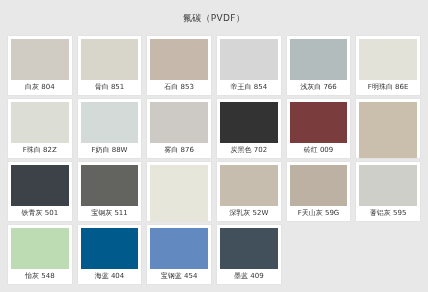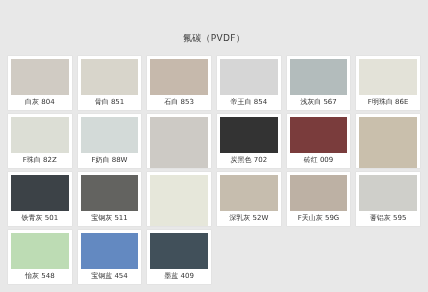--- a/index.html
+++ b/index.html
@@ -20,21 +20,20 @@
     display: flex;
     flex-direction: column;
     background: #e8e8e8;
   }
   .title-bar {
     height: 36px;
     display: flex;
     align-items: center;
     justify-content: center;
     flex: 0 0 auto;
-    margin-top: 20px;
   }
   .title-text {
     font-size: 9px;
     color: #3a3a3a;
     letter-spacing: 0.3px;
     white-space: nowrap;
   }
   .grid {
     flex: 1 1 auto;
     display: grid;
@@ -89,36 +88,37 @@
       <div class="card">
         <div class="swatch" style="background: rgb(198, 185, 172);"></div>
         <div class="card-label">石白 853</div>
       </div>
       <div class="card">
         <div class="swatch" style="background: rgb(214, 214, 214);"></div>
         <div class="card-label">帝王白 854</div>
       </div>
       <div class="card">
         <div class="swatch" style="background: rgb(179, 188, 188);"></div>
-        <div class="card-label">浅灰白 567</div>
+        <div class="card-label">浅灰白 766</div>
       </div>
       <div class="card">
         <div class="swatch" style="background: rgb(227, 226, 216);"></div>
         <div class="card-label">F明珠白 86E</div>
       </div>
       <div class="card">
         <div class="swatch" style="background: rgb(220, 222, 213);"></div>
         <div class="card-label">F珠白 82Z</div>
       </div>
       <div class="card">
         <div class="swatch" style="background: rgb(211, 218, 216);"></div>
         <div class="card-label">F奶白 88W</div>
       </div>
       <div class="card">
         <div class="swatch" style="background: rgb(205, 202, 197);"></div>
+        <div class="card-label">雾白 876</div>
       </div>
       <div class="card">
         <div class="swatch" style="background: rgb(51, 51, 51);"></div>
         <div class="card-label">炭黑色 702</div>
       </div>
       <div class="card">
         <div class="swatch" style="background: rgb(122, 60, 60);"></div>
         <div class="card-label">砖红 009</div>
       </div>
       <div class="card">
@@ -145,20 +145,24 @@
       </div>
       <div class="card">
         <div class="swatch" style="background: rgb(207, 207, 202);"></div>
         <div class="card-label">蓍铝灰 595</div>
       </div>
       <div class="card">
         <div class="swatch" style="background: rgb(189, 220, 180);"></div>
         <div class="card-label">怡灰 548</div>
       </div>
       <div class="card">
+        <div class="swatch" style="background: rgb(0, 91, 140);"></div>
+        <div class="card-label">海蓝 404</div>
+      </div>
+      <div class="card">
         <div class="swatch" style="background: rgb(99, 137, 193);"></div>
         <div class="card-label">宝钢蓝 454</div>
       </div>
       <div class="card">
         <div class="swatch" style="background: rgb(65, 80, 90);"></div>
         <div class="card-label">墨蓝 409</div>
       </div>
     </div>
 
 </div>

